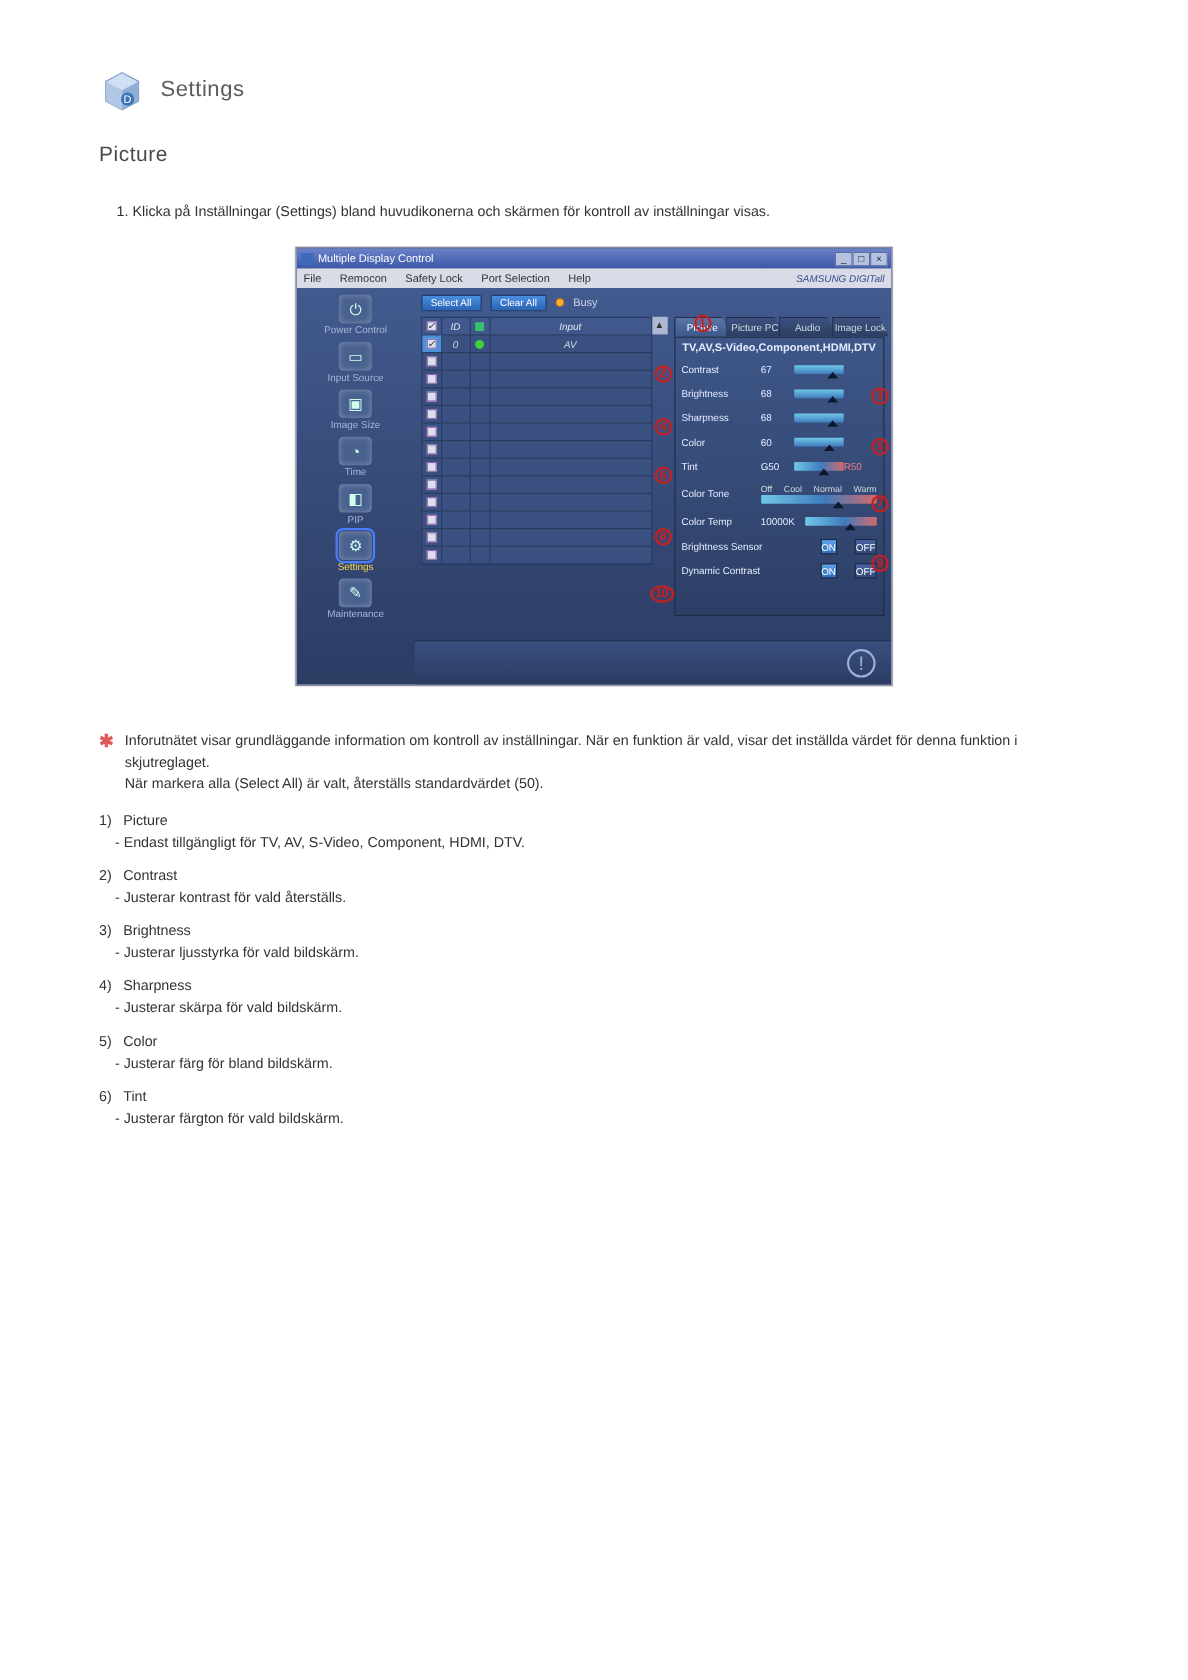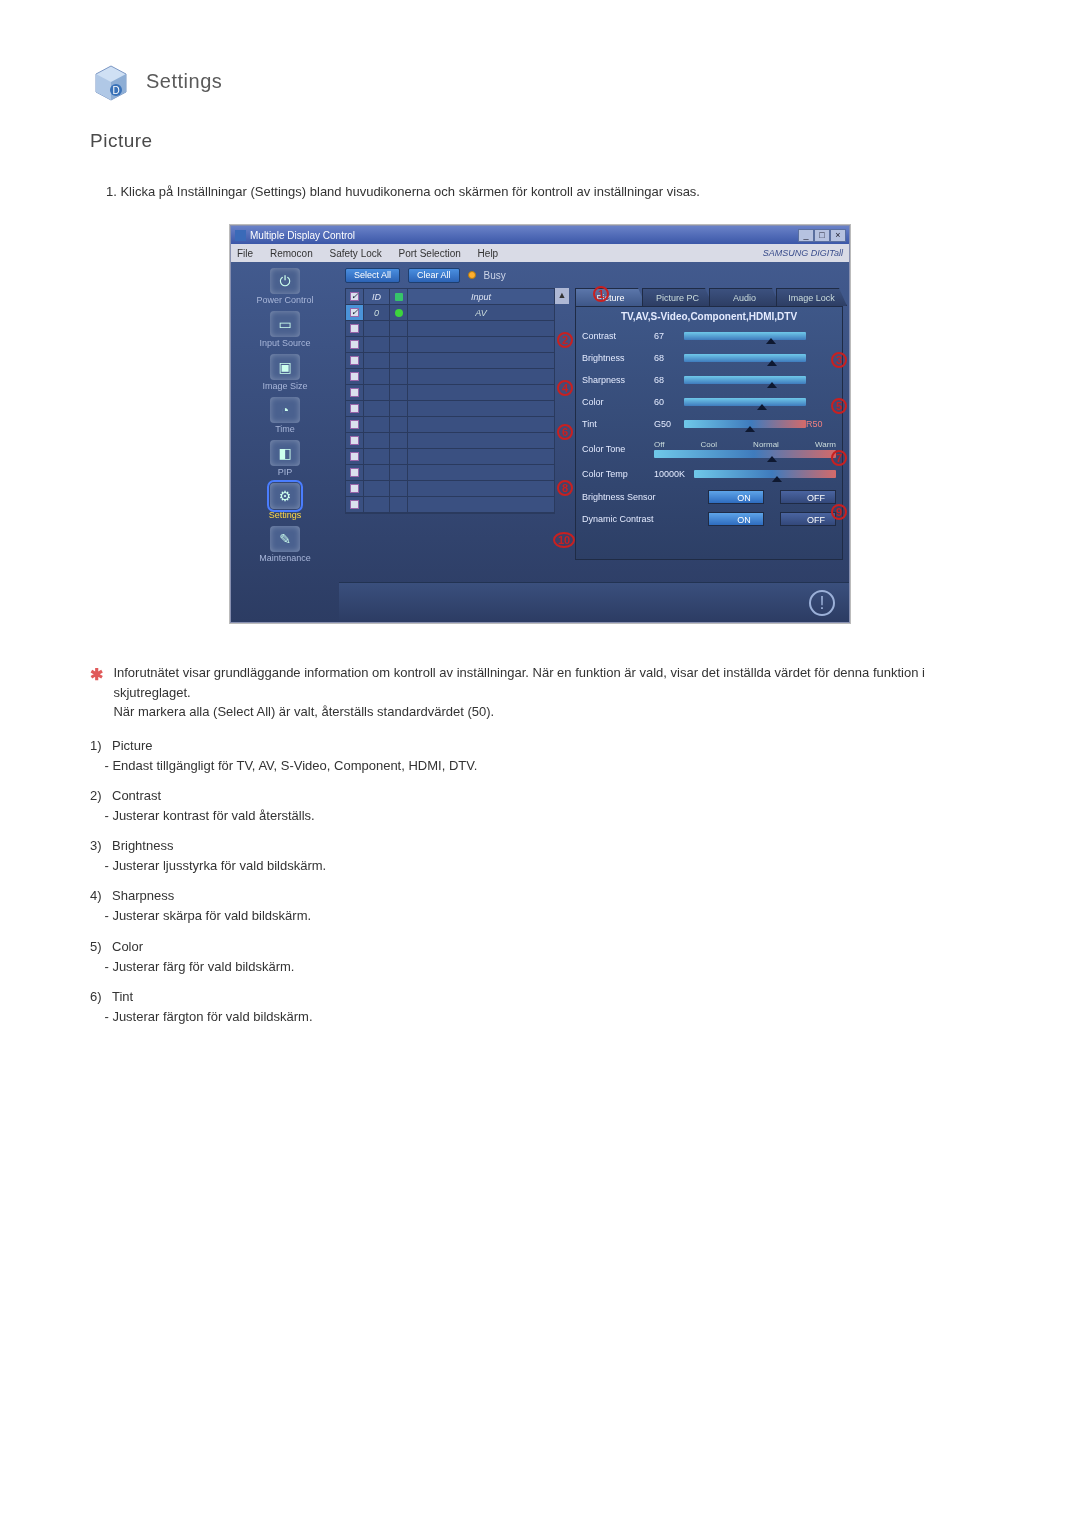--- a/index.html
+++ b/index.html
@@ -15,21 +15,21 @@
   .page-content { margin-left: 50px; width: 900px; }
   .header-row { display: flex; align-items: center; gap: 14px; margin-bottom: 28px; }
   .header-icon { width: 42px; height: 42px; position: relative; }
   .h-icon-svg { width: 42px; height: 42px; }
   .h1 { font-size: 20px; color: #5a5a5a; font-weight: 500; letter-spacing: 0.5px; }
   .h2 { font-size: 19px; color: #4a4a4a; font-weight: 500; margin: 10px 0 16px 0; letter-spacing: 0.5px; }
   .intro { margin-left: 16px; font-size: 13px; margin-bottom: 26px; margin-top: 32px; }
 
   
   .app-window {
-    width: 620px;
+    width: 542px;
     margin: 0 auto 40px auto;
     border: 1px solid #8890b0;
     background: #2f4470;
     font-size: 10px;
     color: #cdd5e8;
     box-shadow: 0 0 0 1px #bbb;
   }
   .titlebar {
     height: 18px;
     background: linear-gradient(#6a82c8, #3b57a8);
@@ -109,21 +109,21 @@
   }
   .p-row .label { white-space:nowrap; }
   .slider {
     height:8px; background:linear-gradient(#6fc8e9,#3f7bbd); position:relative; border-radius:1px;
   }
   .slider.warm { background: linear-gradient(90deg,#6fc8e9 0%, #3f7bbd 55%, #d46a6a 100%); }
   .marker {
     position:absolute; bottom:-4px; width:0;height:0; border-left:5px solid transparent; border-right:5px solid transparent; border-bottom:6px solid #0e1830;
   }
   .btns-row { display:grid; grid-template-columns: 110px 1fr 1fr; gap:16px; height:18px; align-items:center; font-size:9px; color:#e4ebff; margin-top:4px;}
-  .toggle { height:14px; text-align:center; font-size:9px; line-height:14px; border:1px solid #1f2b45; background:linear-gradient(#4a64a0,#33487a); color:#fff;padding-left:16px;}
+  .toggle { height:14px; text-align:center; font-size:9px; line-height:14px; border:1px solid #1f2b45; background:linear-gradient(#4a64a0,#33487a); color:#fff;}
   .toggle.on { background:linear-gradient(#5ea4e8,#2e6cbf); }
   .callout {
     position:absolute; width:16px; height:16px; border:2px solid #c82020; border-radius:50%;
     background:rgba(200,32,32,.08); color:#c82020; font-size:11px; font-weight:bold;
     display:flex; align-items:center; justify-content:center; line-height:1;
   }
   .callout.dbl { width:22px; }
 
   .status-row {
     height:40px; border-top:1px solid #223352; background:linear-gradient(#3a4f7d,#2c3c63);
@@ -470,20 +470,20 @@
     <li>
       <span class="num">3)</span><span>Brightness</span><br>
       &nbsp;&nbsp;&nbsp;&nbsp;<span>- Justerar ljusstyrka för vald bildskärm.</span>
     </li>
     <li>
       <span class="num">4)</span><span>Sharpness</span><br>
       &nbsp;&nbsp;&nbsp;&nbsp;<span>- Justerar skärpa för vald bildskärm.</span>
     </li>
     <li>
       <span class="num">5)</span><span>Color</span><br>
-      &nbsp;&nbsp;&nbsp;&nbsp;<span>- Justerar färg för vald bildskärm.</span>
+      &nbsp;&nbsp;&nbsp;&nbsp;<span>- Justerar färg för bland bildskärm.</span>
     </li>
     <li>
       <span class="num">6)</span><span>Tint</span><br>
       &nbsp;&nbsp;&nbsp;&nbsp;<span>- Justerar färgton för vald bildskärm.</span>
     </li>
   </ul>
 </div>
 
 </body></html>

